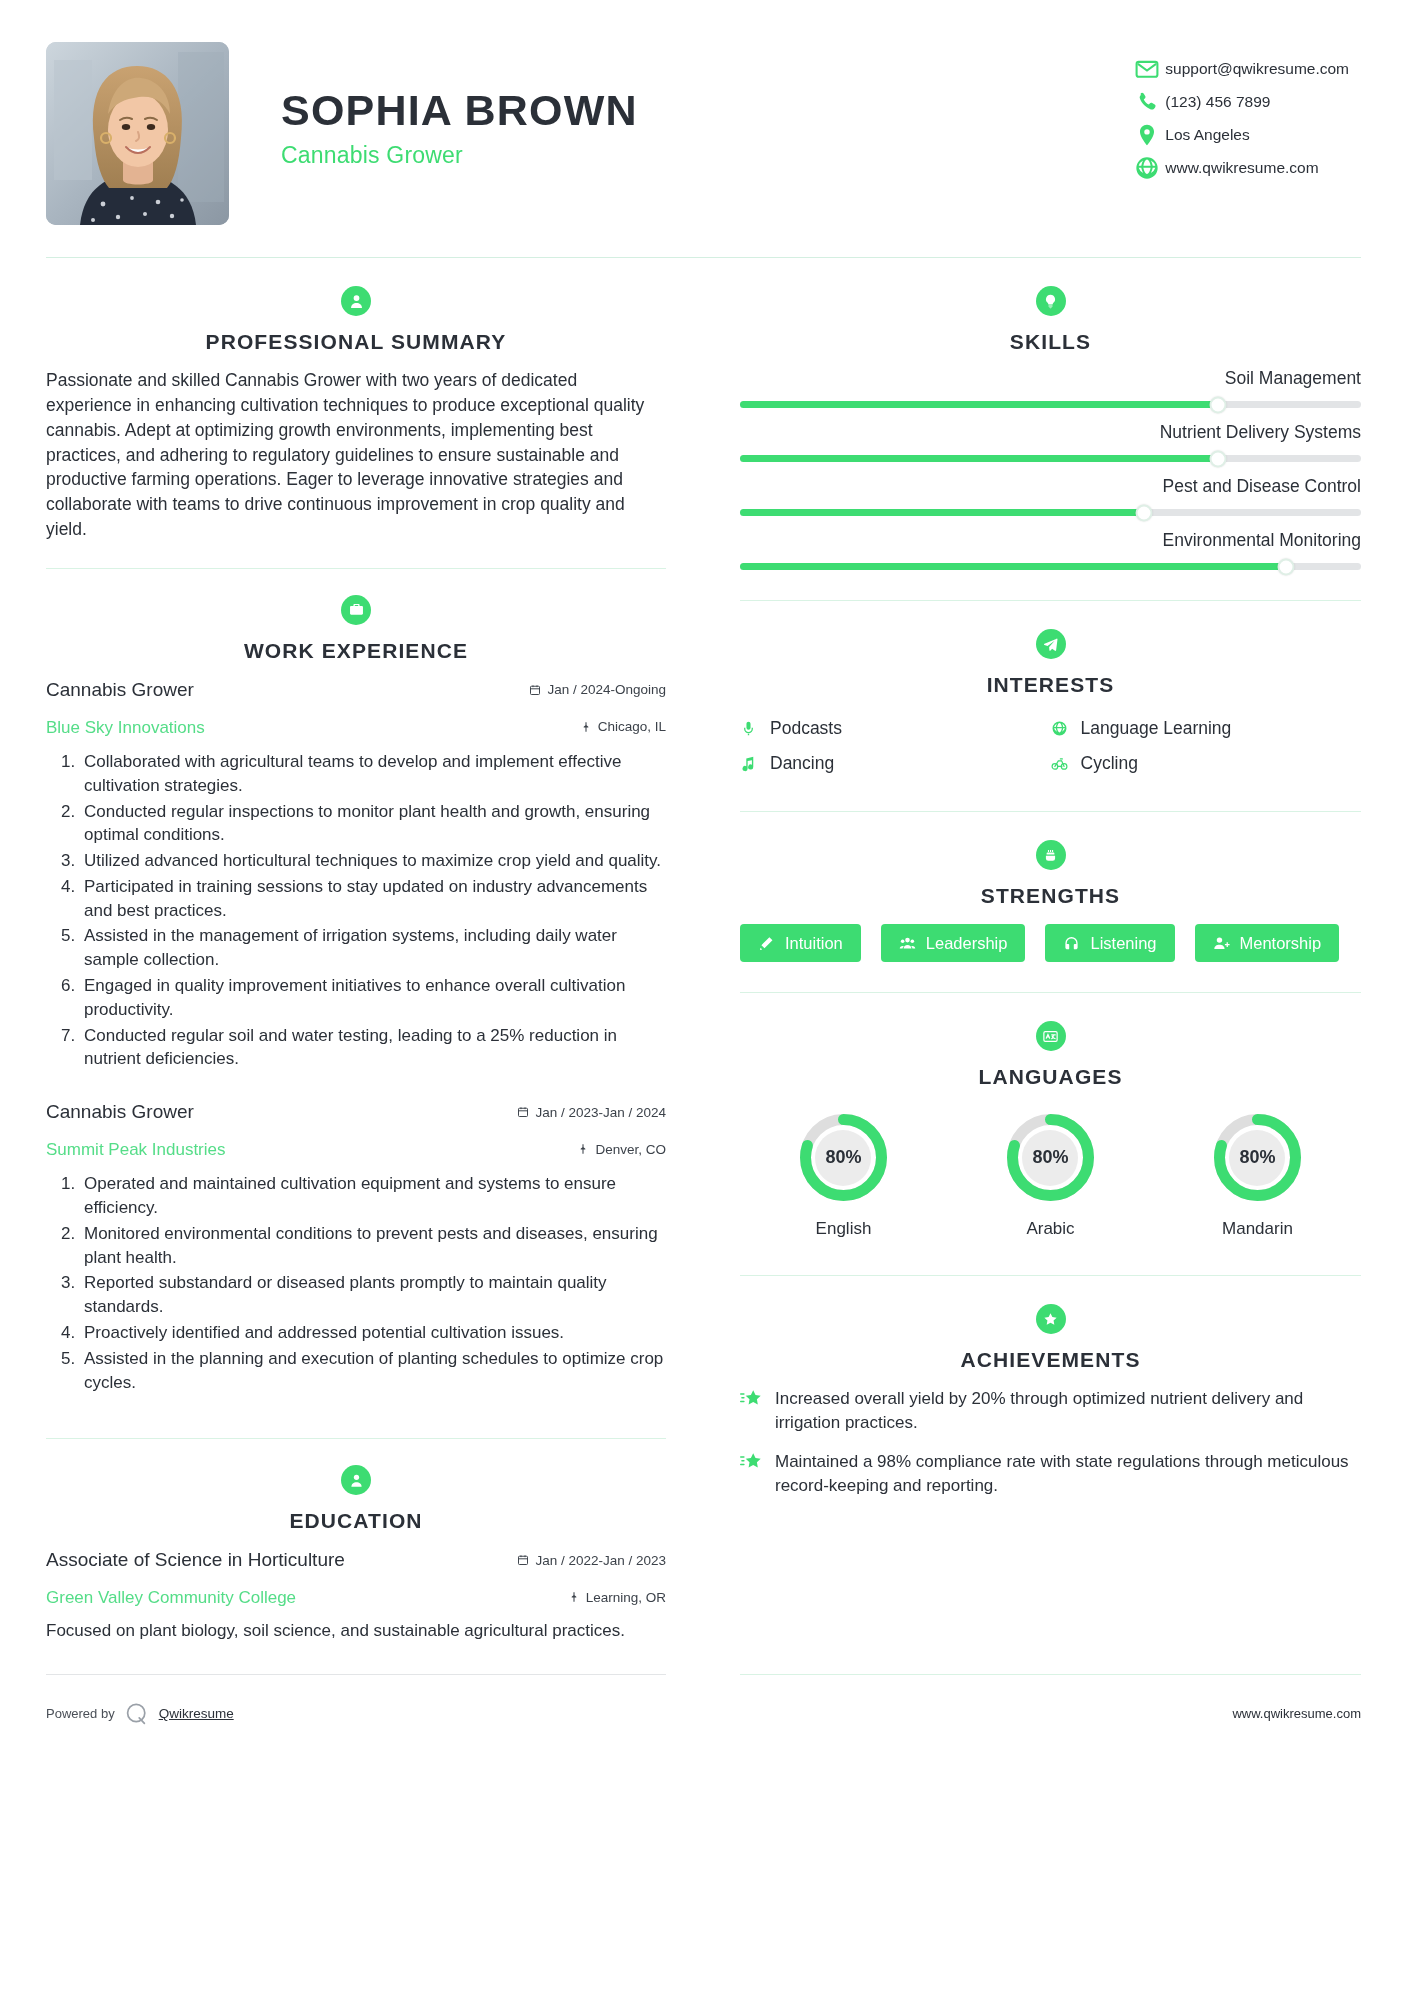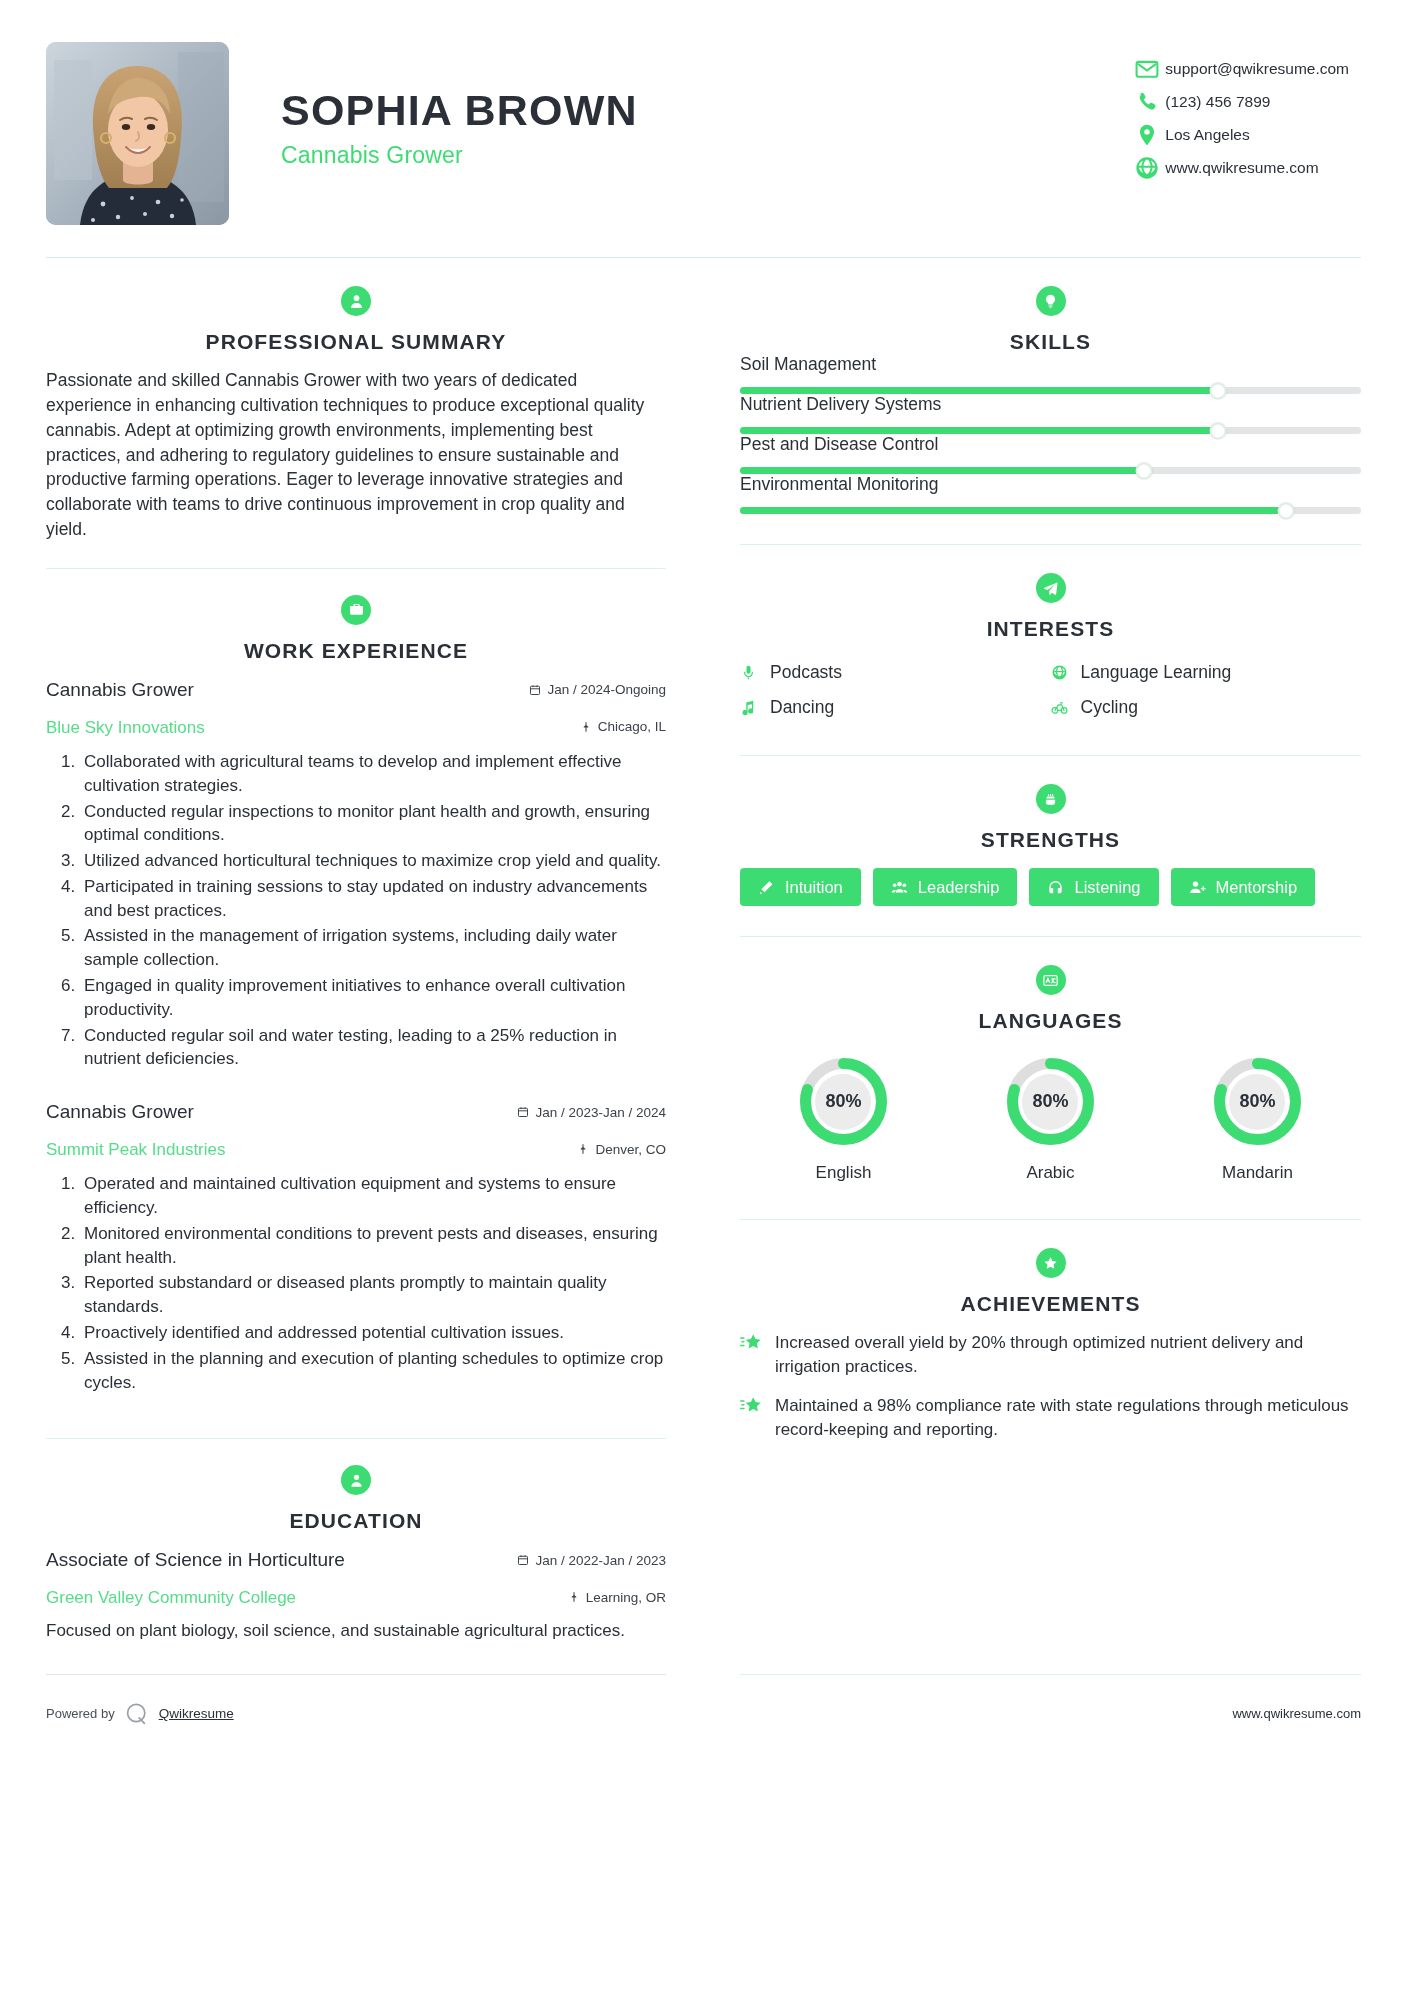--- a/index.html
+++ b/index.html
@@ -161,21 +161,21 @@
 
   .edu-sec { padding-top: 26px; }
   .edu-desc {
     font-size: 17px;
     line-height: 1.42;
     margin-top: 11px;
   }
 
   
   .right-sec { padding-top: 28px; }
-  .skill-item { margin-top: 0; }
+  .skill-item { margin-top: 14px; text-align: right; }
   .skill-name {
     font-size: 17.5px;
     color: #2b3038;
     margin-bottom: 12px;
   }
   .skill-track {
     position: relative;
     height: 7px;
     border-radius: 4px;
     background: #e2e4e6;
@@ -212,21 +212,21 @@
     gap: 11px;
     font-size: 17.5px;
     height: 35px;
   }
   .interest .iicon { color: #3ddc72; width: 19px; display:flex; align-items:center; }
   .interest .iicon svg { width: 17px; height: 17px; display:block; }
 
   .strengths-grid {
     display: flex;
     flex-wrap: wrap;
-    gap: 12px;
+    gap: 20px;
     margin-top: 16px;
   }
   .strength-pill {
     background: #3ddc72;
     color: #fff;
     border-radius: 4px;
     height: 38px;
     display: inline-flex;
     align-items: center;
     gap: 10px;

